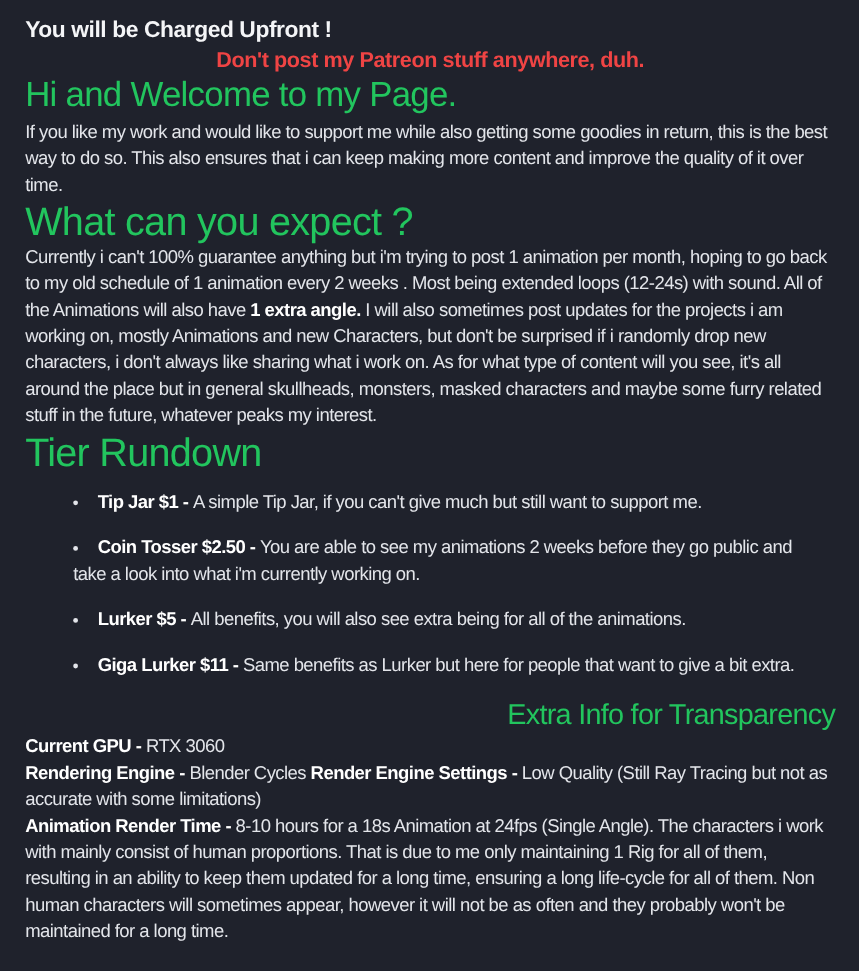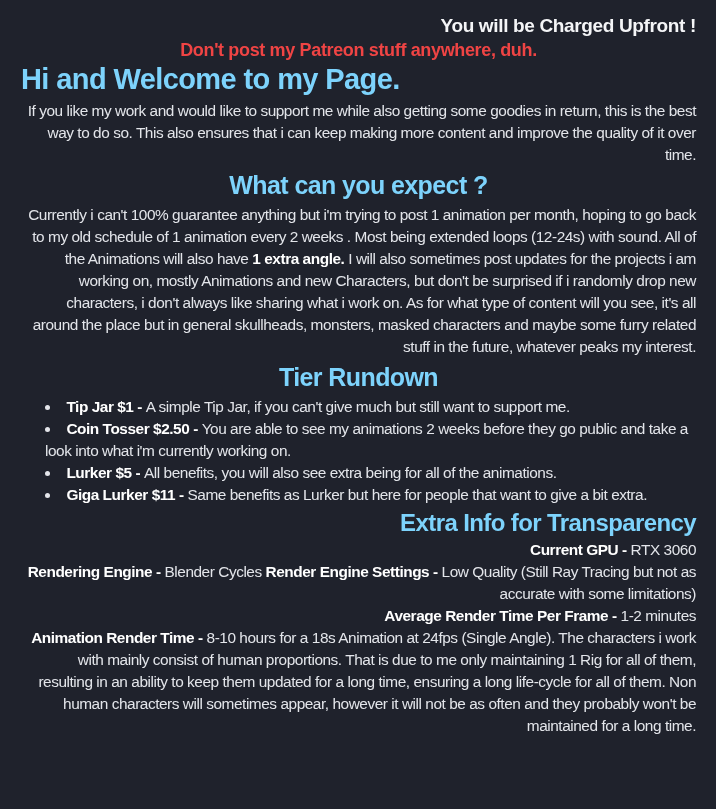--- a/index.html
+++ b/index.html
@@ -10,21 +10,21 @@
     background: #1f222c;
     font-family: "Liberation Sans", sans-serif;
     color: #e3e5ea;
   }
   .page {
     box-sizing: border-box;
     width: 716px;
     height: 809px;
     padding: 14px 20px 0 21px;
   }
-  p { margin: 0; text-align: right; }
+  p { margin: 0; }
   .body-text, li, .info {
     font-size: 15.4px;
     line-height: 22px;
     letter-spacing: -0.45px;
     color: #e3e5ea;
   }
   .lead1 {
     font-size: 19px;
     line-height: 24px;
     letter-spacing: -0.35px;
@@ -33,35 +33,35 @@
   }
   .lead2 {
     font-size: 18px;
     line-height: 24px;
     letter-spacing: -0.35px;
     font-weight: bold;
     text-align: center;
     color: #ef4444;
   }
   h1, h2, h3 {
-    color: #7dd3fc;
-    font-weight: bold;
+    color: #22c55e;
+    font-weight: normal;
     letter-spacing: -0.6px;
   }
   h1 { font-size: 29px;   line-height: 31px; margin: 2px 0 5px; }
-  h2 { font-size: 25px; line-height: 30px; margin: 4px 0 4px; text-align: center; }
+  h2 { font-size: 33px; line-height: 30px; margin: 4px 0 4px; }
   h3 { font-size: 24px;   line-height: 27px; margin: 3px 0 3px; text-align: right; }
   .b { font-weight: bold; color: #ffffff; }
   ul {
     list-style: disc;
     list-style-position: inside;
     margin: 2px 0 1px;
     padding: 0 0 0 24px;
   }
-  li { margin: 0; }
+  li { margin: 16px; }
 </style>
 </head>
 <body>
 
 <main class="page">
 
   <p class="lead1">You will be Charged Upfront !</p>
 
   <p class="lead2">Don't post my Patreon stuff anywhere, duh.</p>
 
@@ -81,17 +81,16 @@
     <li><span class="b">Lurker $5 - </span><span>All benefits, you will also see extra being for all of the animations.</span></li>
     <li><span class="b">Giga Lurker $11 - </span><span>Same benefits as Lurker but here for people that want to give a bit extra.</span></li>
   </ul>
 
   <h3>Extra Info for Transparency</h3>
 
   <p class="info"><span class="b">Current GPU - </span><span>RTX 3060</span></p>
 
   <p class="info"><span class="b">Rendering Engine - </span><span>Blender Cycles </span><span class="b">Render Engine Settings - </span><span>Low Quality (Still Ray Tracing but not as accurate with some limitations)</span></p>
 
-  <p class="info"><span class="b">Average Render Time Per Frame - </span><span>1-2 minutes</span></p>
 
   <p class="info"><span class="b">Animation Render Time - </span><span>8-10 hours for a 18s Animation at 24fps (Single Angle). The characters i work with mainly consist of human proportions. That is due to me only maintaining 1 Rig for all of them, resulting in an ability to keep them updated for a long time, ensuring a long life-cycle for all of them. Non human characters will sometimes appear, however it will not be as often and they probably won't be maintained for a long time.</span></p>
 
 </main>
 
 </body></html>

